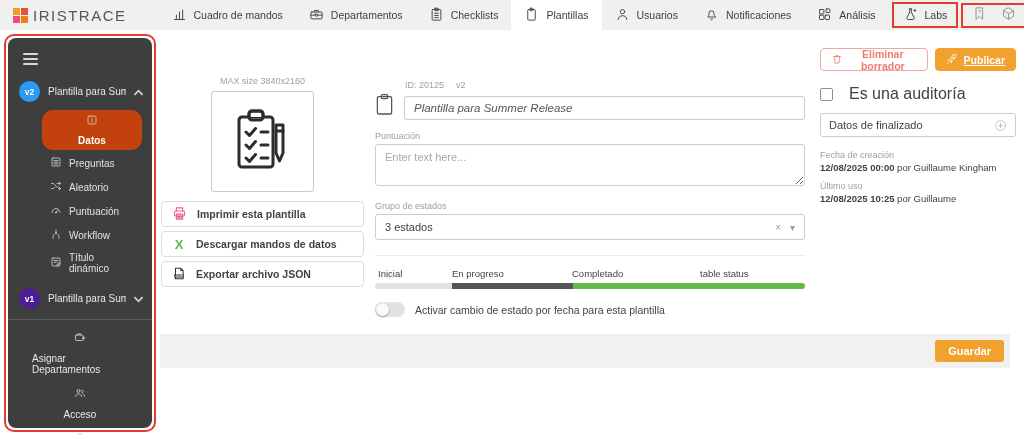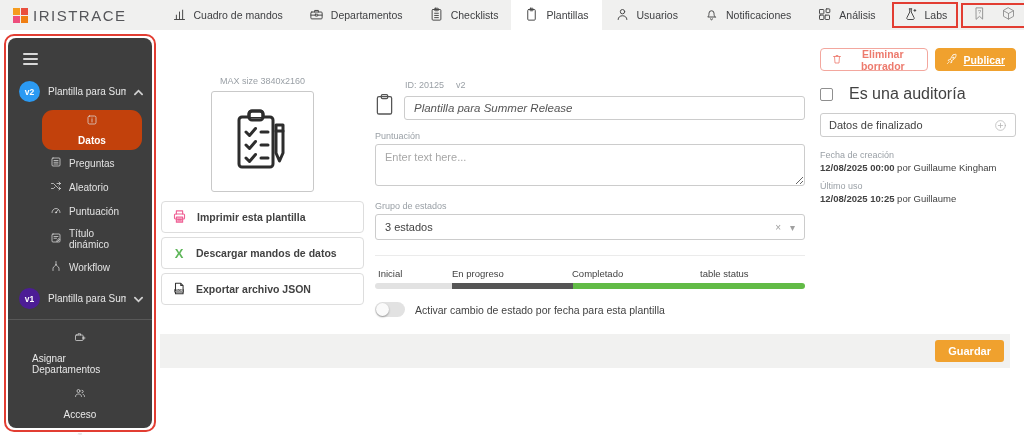--- a/index.html
+++ b/index.html
@@ -42,21 +42,21 @@
   .side-link { display:flex; align-items:center; gap:8px; font-size:10px; padding:6px 24px; cursor:pointer;flex-direction:column; }
   .side-bottom { margin-top:auto; border-top:1px solid #585858; display:flex; justify-content:space-around; align-items:center; padding:9px 8px 3px; }
   .side-bottom span { cursor:pointer; }
   .side-bottom svg { width:14px; height:14px; stroke:#d8d8d8; fill:none; stroke-width:1.4; stroke-linecap:round; stroke-linejoin:round; }
 
   
   .col-image { position:absolute; left:161px; top:76px; width:203px; }
   .img-hint { text-align:center; font-size:9px; color:#9aa0a6; }
   .img-box { width:103px; height:101px; border:1px solid #c9c9c9; border-radius:3px; margin:5px auto 0; display:flex; align-items:center; justify-content:center; background:#fff; cursor:pointer; }
   .actions { margin-top:9px; }
-  .action-btn { height:32px; border:1px solid #ddd; border-radius:4px; background:#fff; display:flex; align-items:center; gap:10px; padding:4px 10px; margin-bottom:4px; font-size:10.5px; font-weight:700; color:#424242; cursor:pointer; width:100%; text-align:left; font-family:inherit; }
+  .action-btn { height:26px; border:1px solid #ddd; border-radius:4px; background:#fff; display:flex; align-items:center; gap:10px; padding:4px 10px; margin-bottom:4px; font-size:10.5px; font-weight:700; color:#424242; cursor:pointer; width:100%; text-align:left; font-family:inherit; }
   .action-btn .x-glyph { color:#5fb65a; font-weight:700; font-size:13px; width:14px; text-align:center; }
 
   
   .col-form { position:absolute; left:375px; top:80px; width:430px; }
   .id-row { font-size:9px; color:#9aa0a6; padding-left:30px; display:flex; gap:12px; }
   .title-row { display:flex; align-items:flex-end; gap:10px; margin-top:3px; }
   .title-row svg { width:19px; height:23px; stroke:#555; fill:none; stroke-width:1.6; stroke-linecap:round; stroke-linejoin:round; }
   .title-input { flex:1; height:24px; border:1px solid #ccc; border-radius:3px; padding:0 9px; font-size:11.5px; color:#555; font-family:inherit;font-style:italic; }
   .field-label { font-size:9px; color:#9aa0a6; margin-top:11px; }
   .desc-area { width:100%; height:42px; border:1px solid #ccc; border-radius:3px; margin-top:3px; padding:6px 9px; font-size:11px; color:#555; font-family:inherit; resize:vertical; }
@@ -232,32 +232,32 @@
         <div class="sub-item">
           <span><svg viewBox="0 0 24 24">
                 <path d="M4 17a8 8 0 0 1 16 0"></path>
                 <path d="M12 17l4-5"></path>
                 <circle cx="12" cy="17" r="1.2"></circle>
               </svg></span>
           <span>Puntuación</span>
         </div>
         <div class="sub-item">
           <span><svg viewBox="0 0 24 24">
+                <path d="M12 3v6"></path>
+                <path d="M12 9c0 4-6 3-6 8v4M12 9c0 4 6 3 6 8v4"></path>
+              </svg></span>
+          <span>Workflow</span>
+        </div>
+        <div class="sub-item">
+          <span><svg viewBox="0 0 24 24">
                 <rect x="4" y="4" width="16" height="16" rx="2"></rect>
                 <path d="M8 9h8M8 12.5h5"></path>
                 <path d="M14 17l4-4 1.5 1.5-4 4H14z"></path>
               </svg></span>
           <span>Título dinámico</span>
-        </div>
-        <div class="sub-item">
-          <span><svg viewBox="0 0 24 24">
-                <path d="M12 3v6"></path>
-                <path d="M12 9c0 4-6 3-6 8v4M12 9c0 4 6 3 6 8v4"></path>
-              </svg></span>
-          <span>Workflow</span>
         </div>
       </div>
 
       <div class="tpl-row">
         <span class="badge orange">v1</span>
         <span class="tpl-label">Plantilla para Summe...</span>
         <span class="chev"><svg viewBox="0 0 10 10">
               <polyline points="1,3 5,7 9,3"></polyline>
             </svg></span>
       </div>

